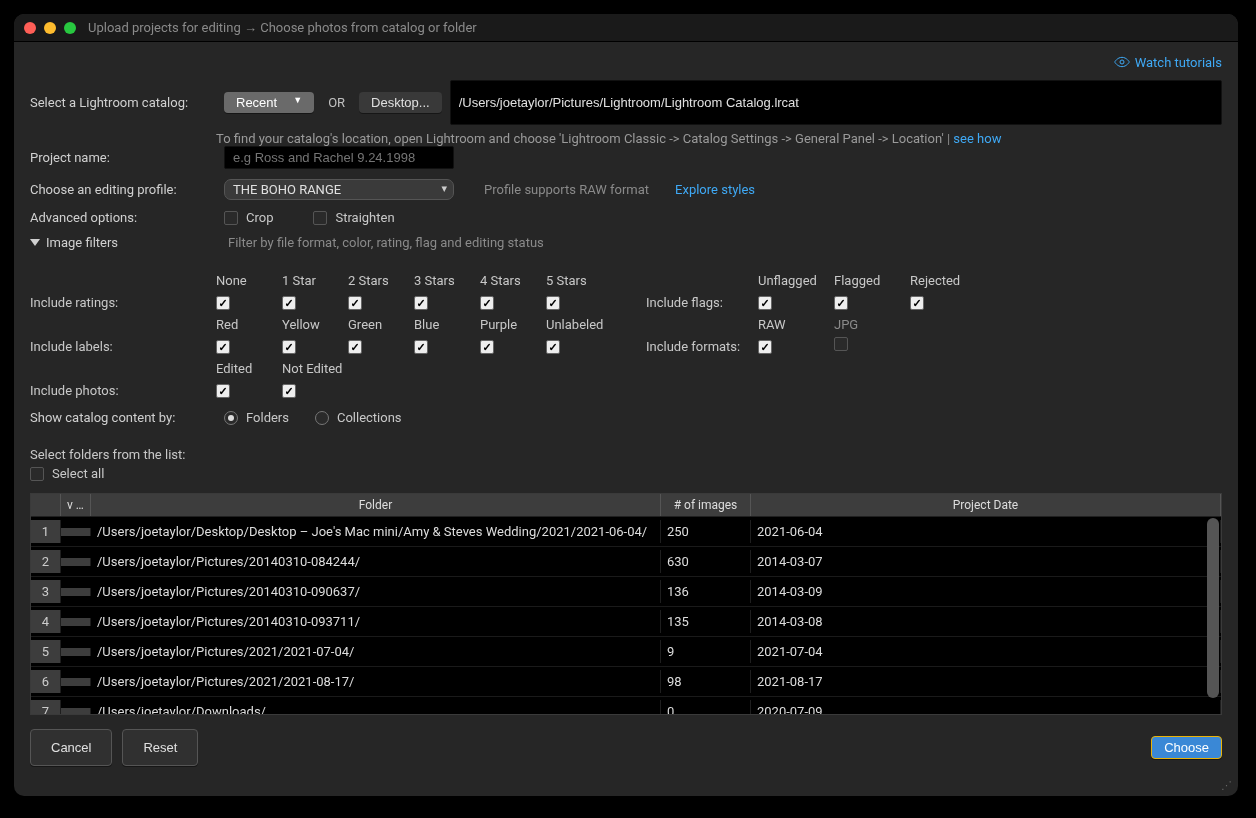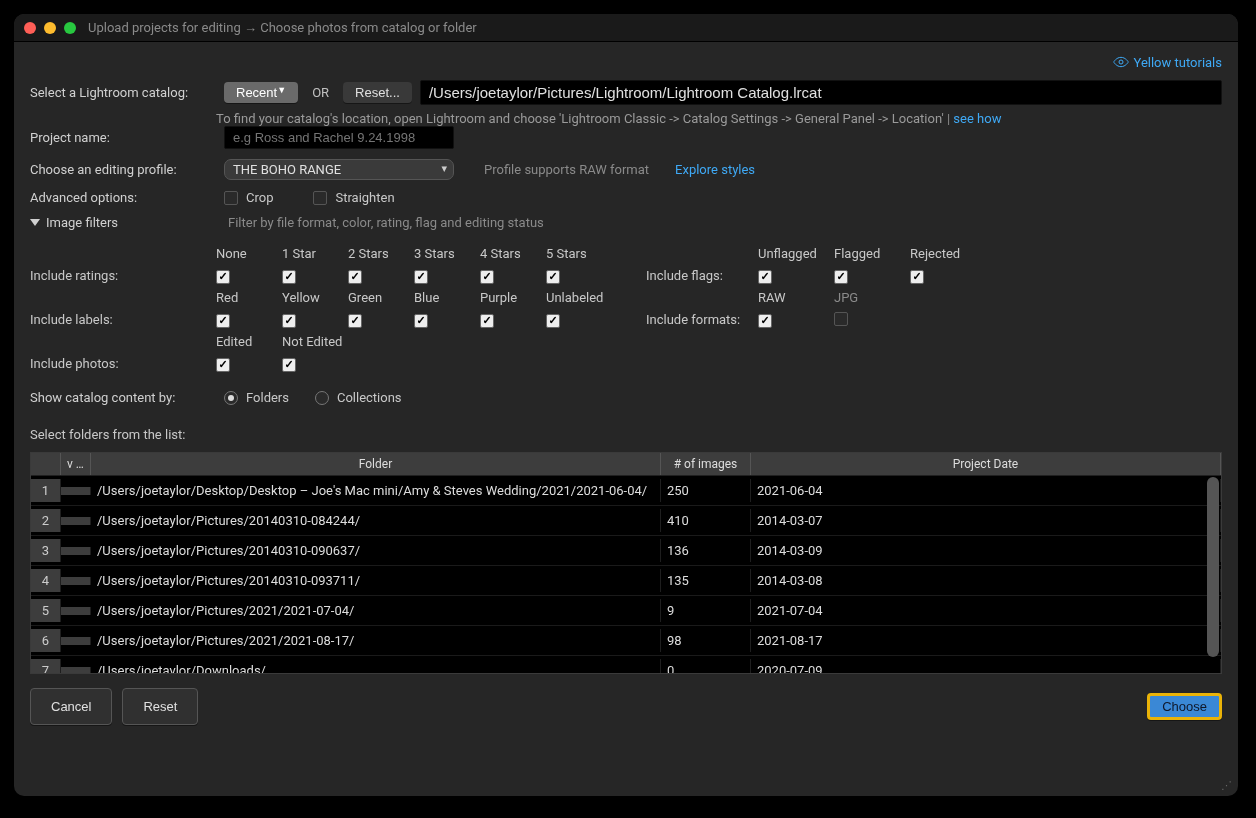--- a/index.html
+++ b/index.html
@@ -55,33 +55,33 @@
   .btn{
     background:#6a6a6a;
     color:#fff;
     border:none;
     padding:3px 12px;
     border-radius:4px;
     font-size:13px;
     cursor:pointer;
     display:inline-flex;
     align-items:flex-start;
-    gap:0;
+    gap:16px;
     box-shadow:0 1px 0 rgba(0,0,0,.4);
   }
   .btn.dark{background:#393939;color:#e0e0e0;}
-  .btn.primary{background:#3a88d6;color:#0f172a;border:3px solid #eab308;}
+  .btn.primary{background:#3a88d6;color:#ffffff;border:1px solid #eab308;}
   .or{color:#c0c0c0;padding:0 6px;}
   .path-input{
     flex:1;
     background:#000;
     color:#e0e0e0;
     border:1px solid #111;
-    padding:3px 8px;
-    font-size:15px;
+    padding:14px 8px;
+    font-size:13px;
     border-radius:2px;
   }
   .hint{color:#9a9a9a;font-size:13px;margin-left:186px;margin-top:-4px;}
   .hint .sep{color:#8a8a8a;}
   .link{color:#3fa9f5;cursor:pointer;}
   .text-input{
     width:230px;
     background:#000;
     color:#e0e0e0;
     border:1px solid #111;
@@ -126,21 +126,21 @@
     display:inline-block;position:relative;cursor:pointer;
   }
   .radio.on::after{
     content:"";position:absolute;inset:3px;border-radius:50%;background:#ddd;
   }
   .opt-row{display:flex;align-items:center;gap:8px;margin-bottom:6px;}
   .filters-toggle{display:flex;align-items:center;gap:6px;cursor:pointer;color:#d0d0d0;}
   .tri{width:0;height:0;border-left:5px solid transparent;border-right:5px solid transparent;border-top:7px solid #d0d0d0;}
 
   .filter-grid{margin-top:6px;}
-  .fg-row{display:flex;align-items:flex-start;height:22px;}
+  .fg-row{display:flex;align-items:flex-end;height:22px;}
   .fg-label{width:186px;flex:0 0 186px;}
   .col{width:66px;flex:0 0 66px;}
   .col3{width:76px;flex:0 0 76px;}
   .fg-label2{width:112px;flex:0 0 112px;}
   .spacer{flex:1;}
 
   .section-gap{height:12px;}
 
   .table-wrap{margin-top:6px;border:1px solid #3a3a3a;background:#000;max-height:222px;overflow:hidden;position:relative;}
   .thead{display:flex;background:#3d3d3d;color:#ddd;font-size:12px;border-bottom:1px solid #202020;}
@@ -188,32 +188,32 @@
   <div class="content">
 
     <div class="watch-row">
       <div class="watch">
         <span class="eye">
           <svg viewBox="0 0 24 24">
               <path d="M1 12s4-7 11-7 11 7 11 7-4 7-11 7S1 12 1 12z"></path>
               <circle cx="12" cy="12" r="3"></circle>
             </svg>
         </span>
-        <span>Yellow tutorials</span>
+        <span>Watch tutorials</span>
       </div>
     </div>
 
     <div class="row">
       <div class="label-col">Select a Lightroom catalog:</div>
       <button class="btn">
         <span>Recent</span>
           <span class="caret">▼</span>
       </button>
       <span class="or">OR</span>
-      <button class="btn dark">Reset...</button>
+      <button class="btn dark">Desktop...</button>
       <input class="path-input" value="/Users/joetaylor/Pictures/Lightroom/Lightroom Catalog.lrcat" style="">
     </div>
     <div class="hint">
       <span>To find your catalog's location, open Lightroom and choose 'Lightroom Classic -&gt; Catalog Settings -&gt; General Panel -&gt; Location'</span>
       <span class="sep">  |  </span>
       <span class="link">see how</span>
     </div>
 
     <div class="row">
       <div class="label-col">Project name:</div>
@@ -327,20 +327,24 @@
       <span class="radio on"></span>
       <span>Folders</span>
       <span style="width:10px"></span>
       <span class="radio"></span>
       <span>Collections</span>
     </div>
 
     <div class="section-gap"></div>
 
     <div class="mb4">Select folders from the list:</div>
+    <div class="opt-row">
+      <span class="chk dark"></span>
+      <span>Select all</span>
+    </div>
 
     <div class="table-wrap">
       <div class="thead">
         <div class="th c-idx"></div>
         <div class="th c-sel">
           <span>v</span> <span class="caret">▼</span>
         </div>
         <div class="th c-folder">Folder</div>
         <div class="th c-num"># of images</div>
         <div class="th c-date">Project Date</div>
@@ -350,21 +354,21 @@
             <div class="td c-idx">1</div>
             <div class="td c-sel"></div>
             <div class="td c-folder">/Users/joetaylor/Desktop/Desktop – Joe's Mac mini/Amy &amp; Steves Wedding/2021/2021-06-04/</div>
             <div class="td c-num">250</div>
             <div class="td c-date">2021-06-04</div>
           </div>
           <div class="trow">
             <div class="td c-idx">2</div>
             <div class="td c-sel"></div>
             <div class="td c-folder">/Users/joetaylor/Pictures/20140310-084244/</div>
-            <div class="td c-num">410</div>
+            <div class="td c-num">630</div>
             <div class="td c-date">2014-03-07</div>
           </div>
           <div class="trow">
             <div class="td c-idx">3</div>
             <div class="td c-sel"></div>
             <div class="td c-folder">/Users/joetaylor/Pictures/20140310-090637/</div>
             <div class="td c-num">136</div>
             <div class="td c-date">2014-03-09</div>
           </div>
           <div class="trow">

